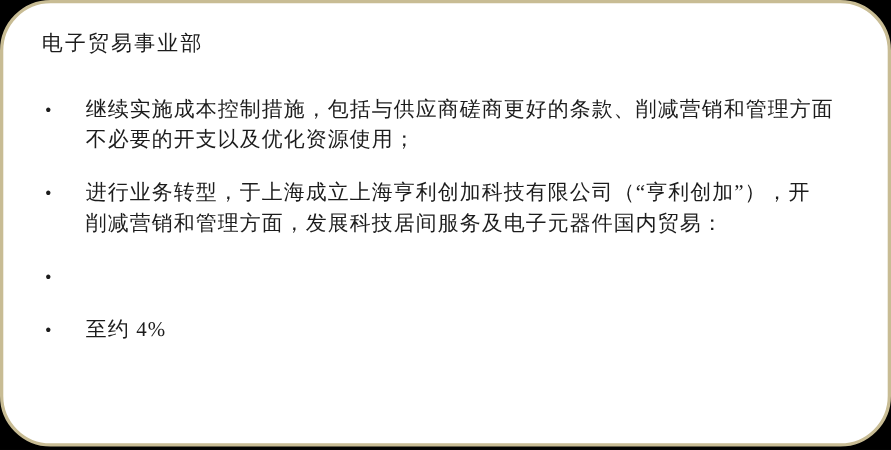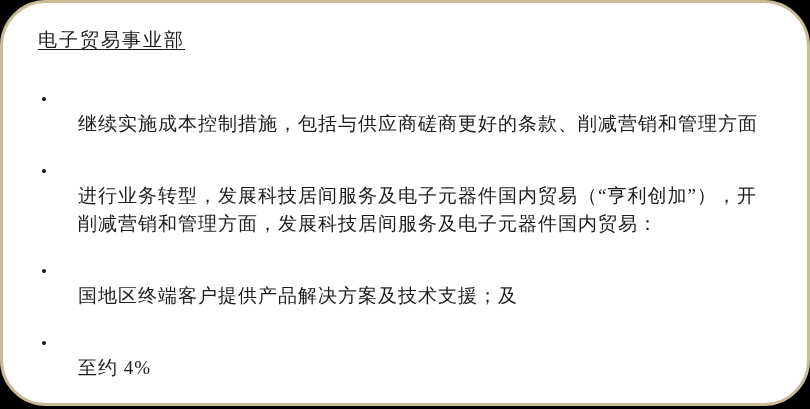--- a/index.html
+++ b/index.html
@@ -24,21 +24,20 @@
     color: #1c1c1c;
   }
   .card-inner {
     padding: 25px 33px 0 35px;
   }
   .title {
     display: inline-block;
     font-size: 19px;
     line-height: 24px;
     letter-spacing: 2px;
-    text-decoration: underline;
     text-underline-offset: 3px;
     margin-bottom: 34px;
     color: #1c1c1c;
   }
   ul.bullets {
     list-style: none;
     margin: 0;
     padding: 0 0 0 3px;
   }
   ul.bullets li {
@@ -50,21 +49,20 @@
     letter-spacing: 1px;
   }
   .marker {
     flex: none;
     width: 37px;
     font-size: 17px;
     line-height: 28px;
   }
   .btext {
     flex: 1 1 auto;
-    margin-top: 24px;
   }
   .ln {
     display: block;
   }
   .bold {
     font-weight: normal;
   }
 </style>
 </head>
 <body>
@@ -73,35 +71,35 @@
   <div class="card-inner">
 
     <div class="title">电子贸易事业部</div>
 
     <ul class="bullets">
 
       <li>
         <span class="marker">•</span>
         <div class="btext">
           <span class="ln">继续实施成本控制措施，包括与供应商磋商更好的条款、削减营销和管理方面</span>
+          <span class="ln">不必要的开支以及优化资源使用；</span>
         </div>
       </li>
 
       <li>
         <span class="marker">•</span>
         <div class="btext">
-          <span class="ln"><span>进行业务转型，发展科技居间服务及电子元器件国内贸易（</span><span class="bold">“亨利创加”</span><span>），开</span></span>
+          <span class="ln"><span>进行业务转型，于上海成立上海亨利创加科技有限公司（</span><span class="bold">“亨利创加”</span><span>），开</span></span>
           <span class="ln">削减营销和管理方面，发展科技居间服务及电子元器件国内贸易：</span>
         </div>
       </li>
 
       <li>
         <span class="marker">•</span>
         <div class="btext">
-          <span class="ln">国地区终端客户提供产品解决方案及技术支援；及</span>
         </div>
       </li>
 
       <li>
         <span class="marker">•</span>
         <div class="btext">
           <span class="ln">至约 4%</span>
         </div>
       </li>
 

